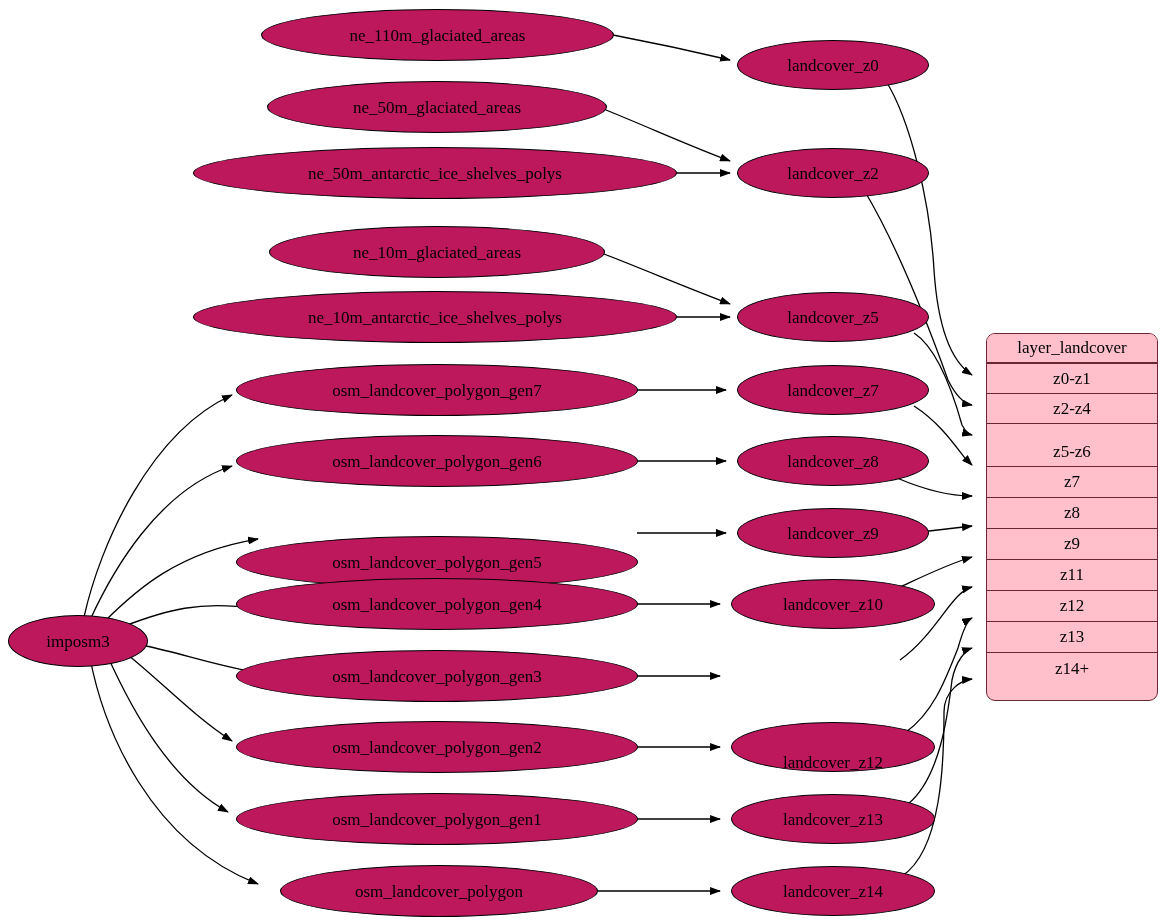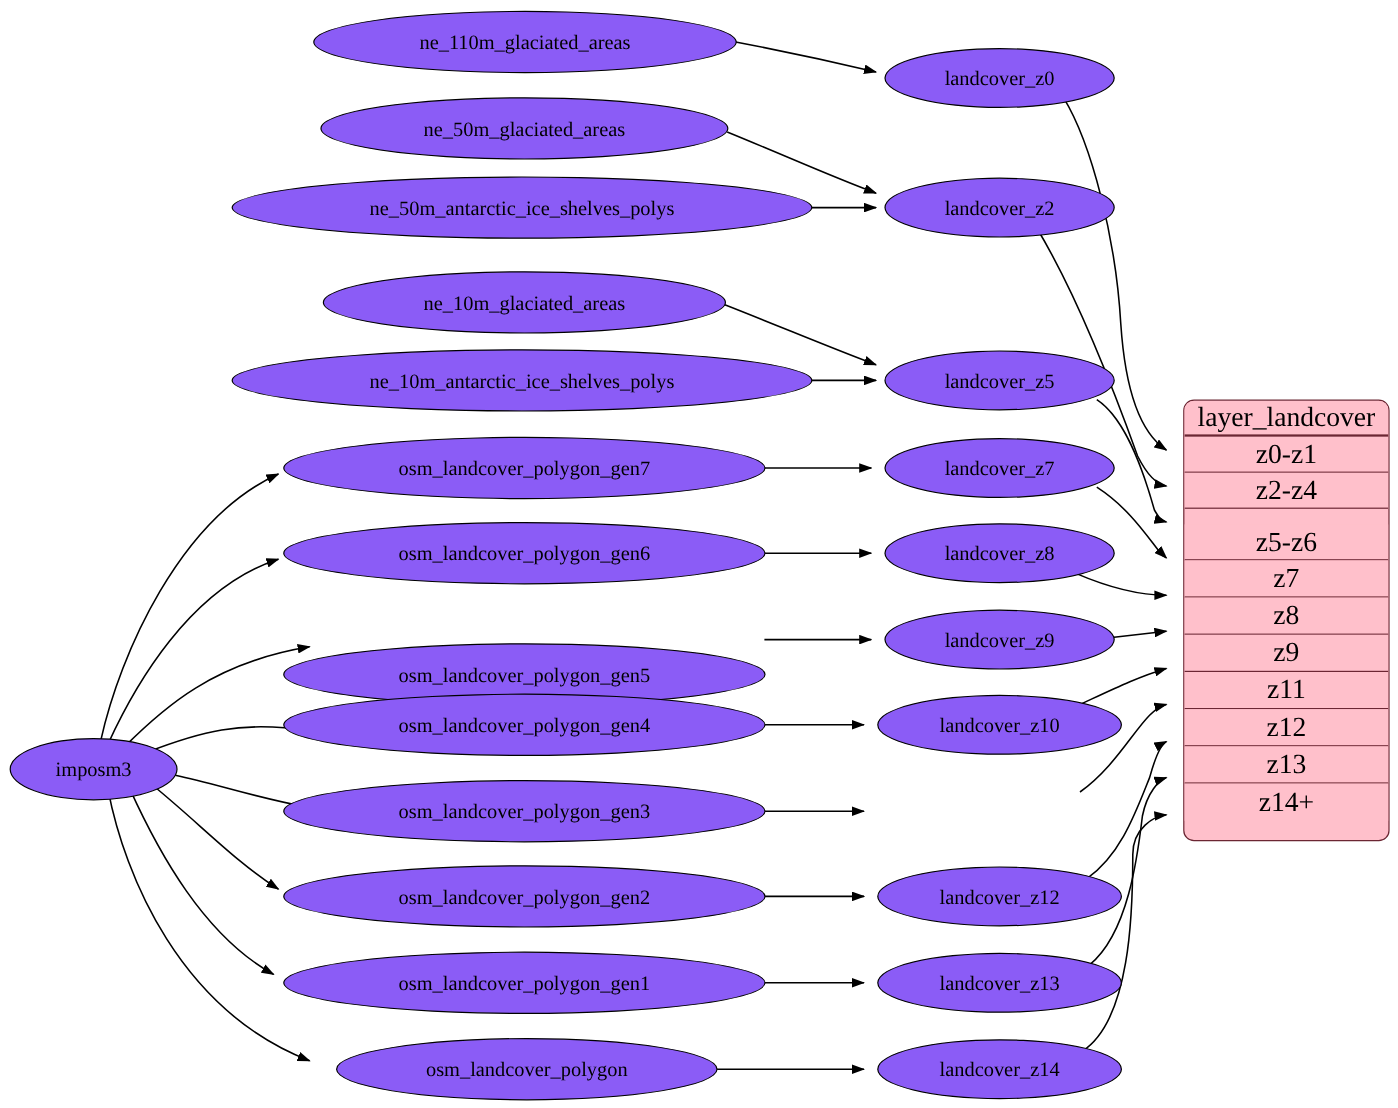--- a/index.html
+++ b/index.html
@@ -19,21 +19,21 @@
     position: absolute;
     left: 0; top: 0;
     width: 1165px;
     height: 923px;
   }
   .node-ellipse {
     position: absolute;
     box-sizing: border-box;
     border: 1.2px solid #000000;
     border-radius: 50%;
-    background: #8b5cf6;
+    background: #be185d;
     display: flex;
     align-items: center;
     justify-content: center;
     color: #000000;
     white-space: nowrap;
     font-size: 17px;
     line-height: 1;
   }
   .table-node {
     position: absolute;
@@ -41,21 +41,21 @@
     border: 1.3px solid #6b2633;
     border-radius: 9px;
     background: #ffc0cb;
     overflow: hidden;
   }
   .table-node .cell {
     box-sizing: border-box;
     display: flex;
     align-items: center;
     justify-content: center;
-    font-size: 23px;
+    font-size: 17px;
     color: #000000;
     background: #ffc0cb;
     border-bottom: 1.3px solid #6b2633;
     white-space: nowrap;
   }
   .table-node .cell:last-child { border-bottom: none; }
 </style>
 </head>
 <body>
 
@@ -166,21 +166,21 @@
   </div>
   <div class="node-ellipse" style="left:737px; top:436px; width:192px; height:50px;">
     <span>landcover_z8</span>
   </div>
   <div class="node-ellipse" style="left:737px; top:508px; width:192px; height:50px;">
     <span>landcover_z9</span>
   </div>
   <div class="node-ellipse" style="left:731px; top:579px; width:204px; height:50px;">
     <span>landcover_z10</span>
   </div>
-  <div class="node-ellipse" style="left:731px; top:722px; width:204px; height:50px;">
+  <div class="node-ellipse" style="left:731px; top:722px; width:204px; height:50px;align-items:flex-end;">
     <span>landcover_z12</span>
   </div>
   <div class="node-ellipse" style="left:731px; top:794px; width:204px; height:50px;">
     <span>landcover_z13</span>
   </div>
   <div class="node-ellipse" style="left:731px; top:866px; width:204px; height:50px;">
     <span>landcover_z14</span>
   </div>
 
   <div class="table-node" style="left:986px; top:333px; width:172px; height:368px;">

